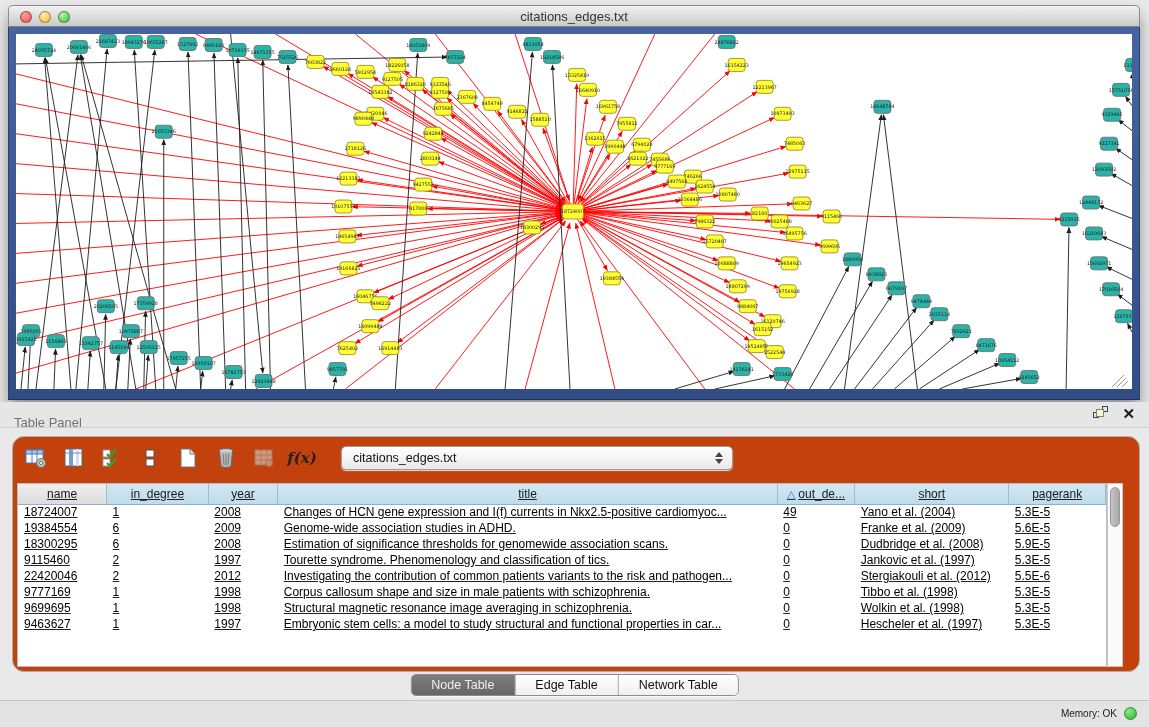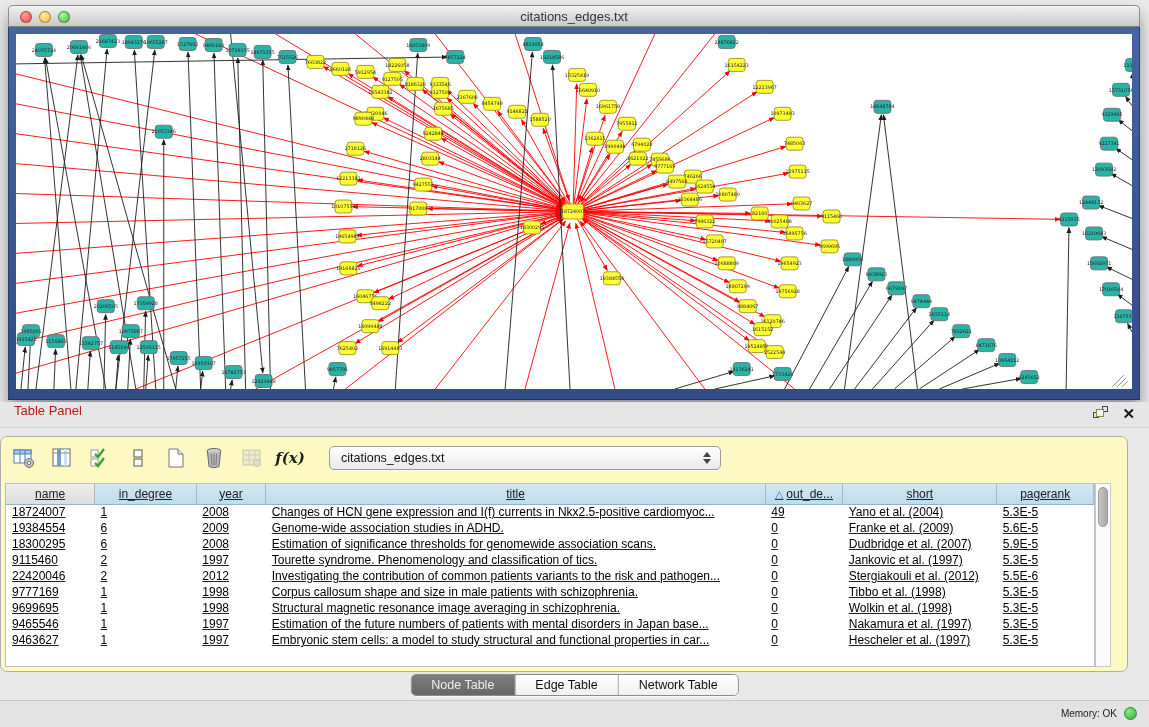--- a/index.html
+++ b/index.html
@@ -25,31 +25,31 @@
   .net-frame { position:absolute; left:0; right:0; top:22px; bottom:0;
     background:linear-gradient(180deg,#46649f,#324c85);
     border-left:1px solid #27406d; border-right:1px solid #27406d; border-bottom:1px solid #1d335c;
     padding:7px 7px 10px 7px; }
   .net-canvas { width:100%; height:100%; background:#fff; overflow:hidden; position:relative; }
   .net-canvas svg { display:block; width:100%; height:100%; }
 
   
   #panel-bar { position:absolute; left:0; right:0; top:402px; height:26px;
     background:#e6e6e6; border-bottom:1px solid #cfcfcf; }
-  #panel-bar .ptitle { position:absolute; left:14px; top:1px; font-size:13px; color:#b91c1c; }
+  #panel-bar .ptitle { position:absolute; left:14px; top:13px; font-size:13px; color:#737373; }
   #panel-bar .pbtns { position:absolute; right:14px; top:4px; display:flex; gap:14px; align-items:center; }
   .float-ic { position:relative; width:15px; height:15px; display:inline-block; }
   .float-ic .sq1 { position:absolute; left:0; top:6px; width:6px; height:6px; border:1.5px solid #37476b; }
   .float-ic .sq2 { position:absolute; right:0; top:0; width:6px; height:6px; border:1.5px solid #37476b; }
   .float-ic .sq3 { position:absolute; left:3px; top:3px; width:8px; height:8px; border:1.5px solid #8d8a42; background:#f4f3ea; }
   .close-ic { font-size:15px; font-weight:bold; color:#1a1a1a; line-height:15px; }
 
   
-  #table-box { position:absolute; left:0; top:436px; width:1128px; height:236px;
-    background:#fef9c3; border:1px solid #aeaeae; border-radius:7px; }
+  #table-box { position:absolute; left:12px; top:436px; width:1128px; height:236px;
+    background:#c2410c; border:1px solid #aeaeae; border-radius:12px; }
   #tb-toolbar { position:absolute; left:0; top:0; right:0; height:42px;
     display:flex; align-items:center; gap:12px; padding:0 10px; }
   .tb-ic { width:26px; height:26px; display:flex; align-items:center; justify-content:center; }
   .fx { font-family:"DejaVu Serif", serif; font-style:italic; font-size:15px; font-weight:bold; color:#222; }
   #table-select { width:392px; height:24px; margin-left:14px; position:relative;
     background:linear-gradient(#fefefe,#e9e9e9); border:1px solid #9c9c9c; border-radius:5px;
     box-shadow:0 1px 1px rgba(255,255,255,.8); }
   #table-select .val { position:absolute; left:11px; top:4px; font-size:12.5px; color:#111; }
   #table-select .spin { position:absolute; right:9px; top:5px; display:flex; flex-direction:column; gap:2px; }
   #table-select .spin i { display:block; width:0; height:0; border-left:4px solid transparent; border-right:4px solid transparent; }
@@ -883,21 +883,21 @@
             <td>0</td>
             <td>Franke et al. (2009)</td>
             <td>5.6E-5</td>
           </tr>
           <tr>
             <td>18300295</td>
             <td>6</td>
             <td>2008</td>
             <td>Estimation of significance thresholds for genomewide association scans.</td>
             <td>0</td>
-            <td>Dudbridge et al. (2007)</td>
+            <td>Dudbridge et al. (2008)</td>
             <td>5.9E-5</td>
           </tr>
           <tr>
             <td>9115460</td>
             <td>2</td>
             <td>1997</td>
             <td>Tourette syndrome. Phenomenology and classification of tics.</td>
             <td>0</td>
             <td>Jankovic et al. (1997)</td>
             <td>5.3E-5</td>
@@ -923,29 +923,20 @@
           <tr>
             <td>9699695</td>
             <td>1</td>
             <td>1998</td>
             <td>Structural magnetic resonance image averaging in schizophrenia.</td>
             <td>0</td>
             <td>Wolkin et al. (1998)</td>
             <td>5.3E-5</td>
           </tr>
           <tr>
-            <td>9465546</td>
-            <td>1</td>
-            <td>1997</td>
-            <td>Estimation of the future numbers of patients with mental disorders in Japan base...</td>
-            <td>0</td>
-            <td>Nakamura et al. (1997)</td>
-            <td>5.3E-5</td>
-          </tr>
-          <tr>
             <td>9463627</td>
             <td>1</td>
             <td>1997</td>
             <td>Embryonic stem cells: a model to study structural and functional properties in car...</td>
             <td>0</td>
             <td>Hescheler et al. (1997)</td>
             <td>5.3E-5</td>
           </tr>
         </tbody>
     </table>

